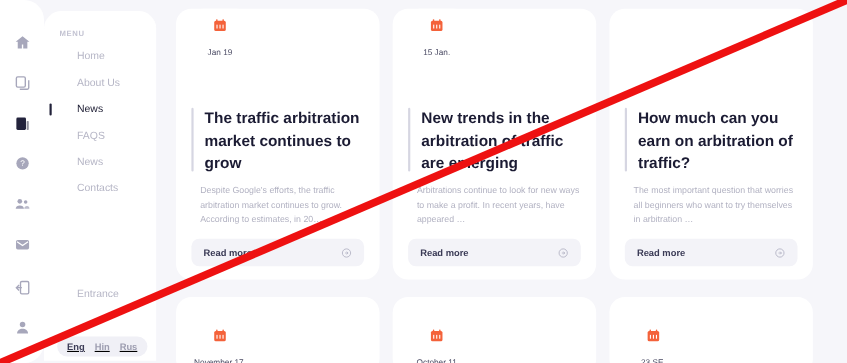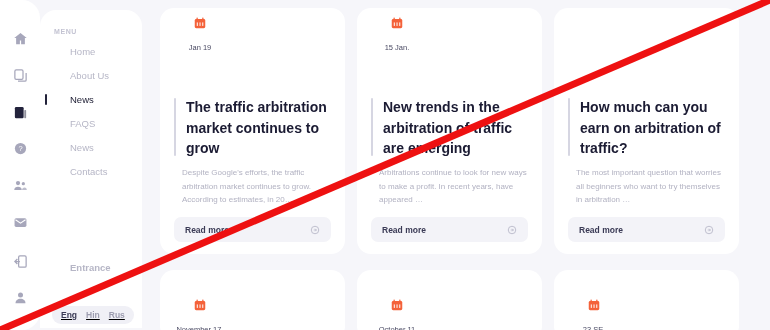--- a/index.html
+++ b/index.html
@@ -48,21 +48,21 @@
     position:relative; padding-left:16px; white-space:nowrap;
   }
   .menu-item.active { color:#1d1d33; font-weight:400; }
   .menu-item.active .active-bar {
     position:absolute; left:-9px; top:0px; width:2px; height:11px;
     background:#22223a; border-radius:1px;
   }
   .menu-bottom {
     position:absolute; left:14px; bottom:32px;
   }
-  .menu-bottom .menu-item { margin-bottom:23px;font-weight:bold; }
+  .menu-bottom .menu-item { margin-bottom:23px; }
   .lang-switch {
     position:absolute; left:52px; bottom:6px;
     background:#f0f0f6; border-radius:9px;
     padding:4px 9px;
     display:flex; gap:9px;
     z-index:5;
     text-decoration:underline;
   }
   .lang {
     font-size:8.5px; color:#9d9db0; font-weight:600;

